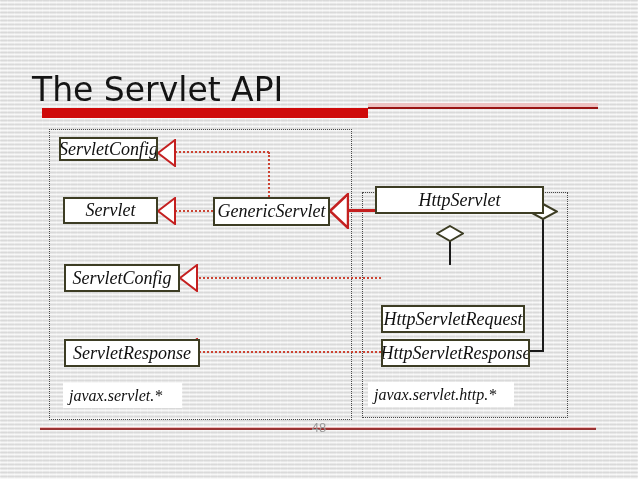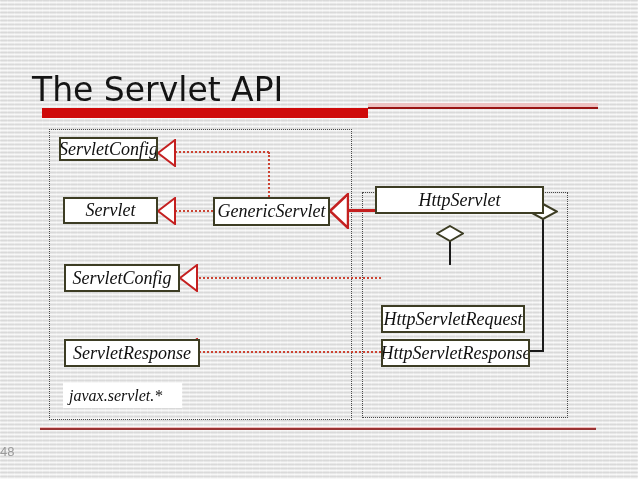--- a/index.html
+++ b/index.html
@@ -43,21 +43,21 @@
     padding-left:6px; white-space:nowrap;
   }
   .dotline-h { height:0; border-top:2px dotted #cc4433; }
   .dotline-v { width:0;  border-left:2px dotted #cc4433; }
   .solidline-red { height:0; border-top:3px solid #c42020; }
   .blackline-v { width:0; border-left:2px solid #1a1a1a; }
   .blackline-h { height:0; border-top:2px solid #1a1a1a; }
   svg { display:block; }
   .bottom-rule { left:40px; top:428px; width:556px; height:2px; background:#993333;
                  box-shadow:0 -1px 0 rgba(238,180,180,.9); }
-  .page-number { left:0; top:444px; width:638px; text-align:left;
+  .page-number { left:0; top:420px; width:638px; text-align:center;
                  color:#9a9a9a; font-size:13px; }
 </style>
 </head>
 <body>
 
 <div class="slide">
 
   <div class="abs slide-title">The Servlet API</div>
   <div class="abs title-bar"></div>
   <div class="abs title-line-hi"></div>
@@ -118,17 +118,18 @@
   <div class="abs cls" style="left:59px;  top:137px; width:99px;  height:24px;">ServletConfig</div>
   <div class="abs cls" style="left:63px;  top:197px; width:95px;  height:27px;">Servlet</div>
   <div class="abs cls" style="left:213px; top:197px; width:117px; height:29px;">GenericServlet</div>
   <div class="abs cls" style="left:375px; top:186px; width:169px; height:28px;">HttpServlet</div>
   <div class="abs cls" style="left:64px;  top:264px; width:116px; height:28px;">ServletConfig</div>
   <div class="abs cls" style="left:381px; top:265px; width:144px; height:28px;margin-top:40px;">HttpServletRequest</div>
   <div class="abs cls" style="left:64px;  top:339px; width:136px; height:28px;">ServletResponse</div>
   <div class="abs cls" style="left:381px; top:339px; width:149px; height:28px;">HttpServletResponse</div>
 
   <div class="abs pkg-label" style="left:63px;  top:383px; width:119px; height:25px;">javax.servlet.*</div>
+  <div class="abs pkg-label" style="left:368px; top:382px; width:146px; height:25px;">javax.servlet.http.*</div>
 
   <div class="abs bottom-rule"></div>
   <div class="abs page-number">48</div>
 
 </div>
 
 </body></html>

